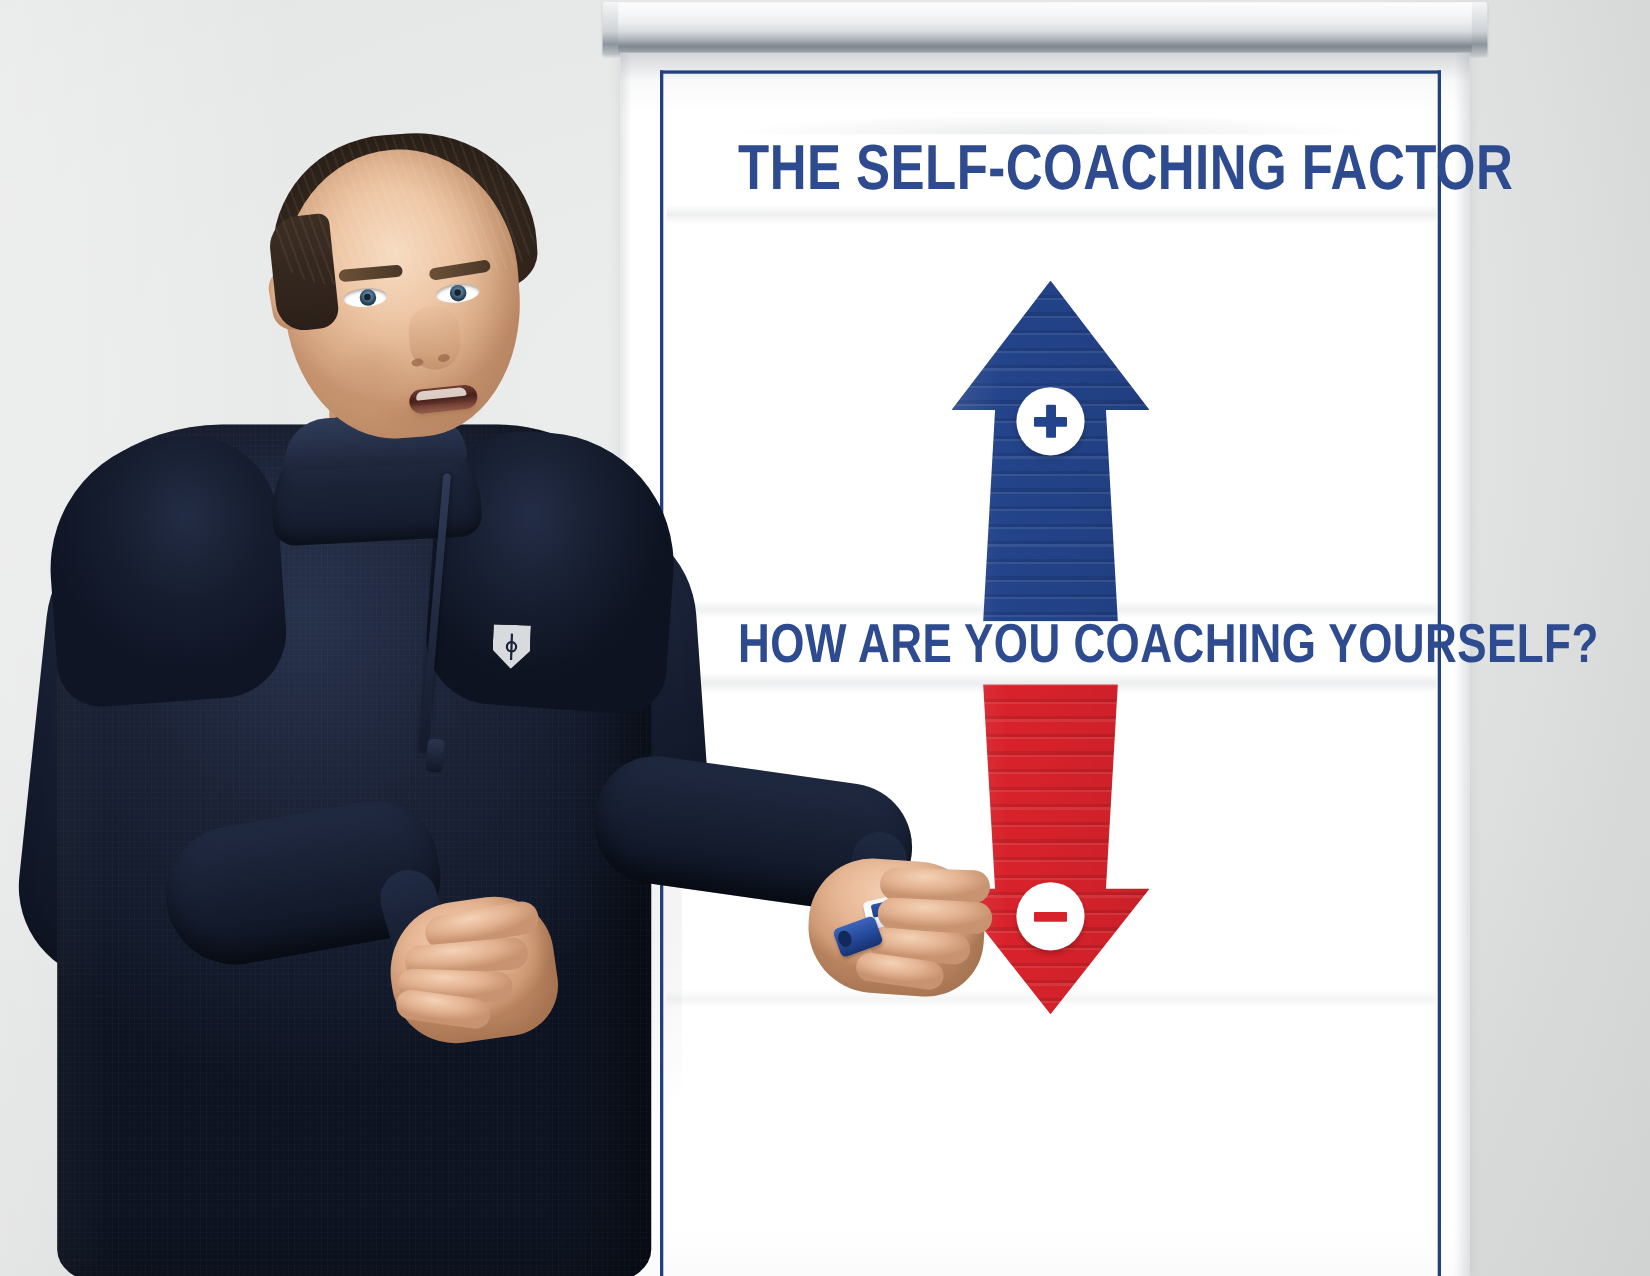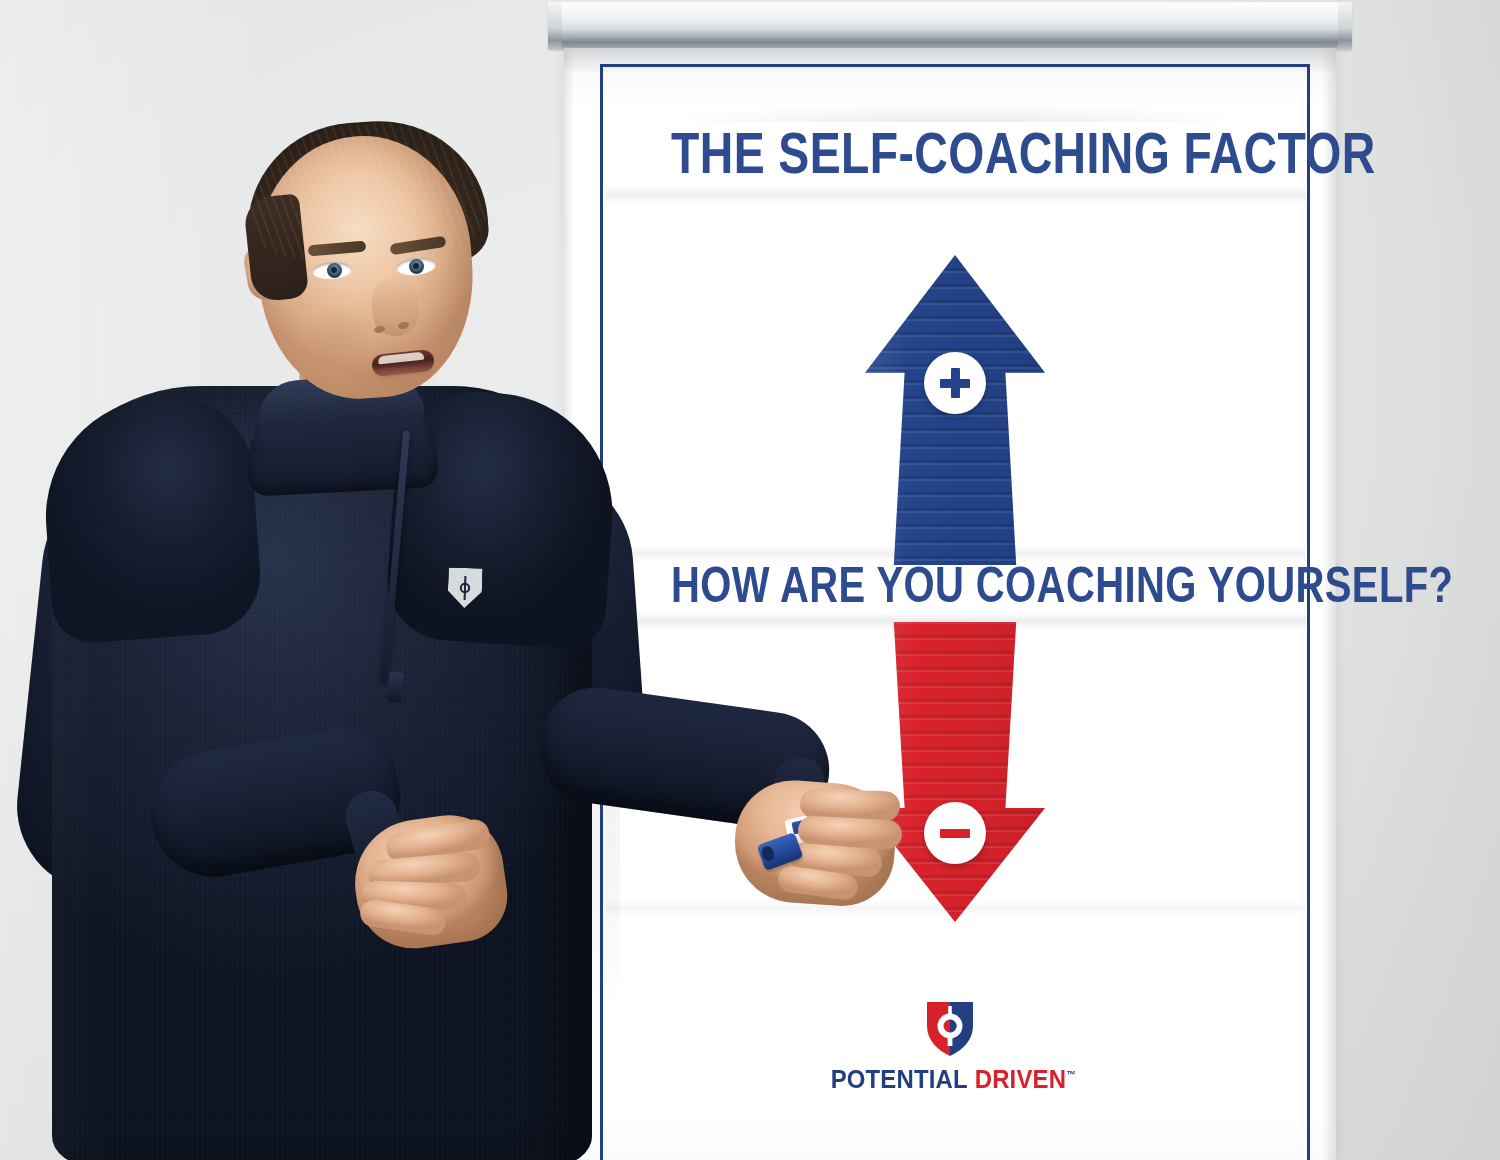--- a/index.html
+++ b/index.html
@@ -457,36 +457,20 @@
 
       <div class="badge badge-minus">
         <div class="sign sign-minus">
           <div class="bar-h"></div>
         </div>
       </div>
     </div>
 
     <div class="headline headline-sub">HOW ARE YOU COACHING YOURSELF?</div>
 
-    <div class="logo">
-      <div class="logo-shield">
-        <svg viewBox="0 0 54 58" width="54" height="58" aria-hidden="true">
-          <path d="M4 2 H27 V56 C14 50 4 40 4 26 Z" fill="#d8222b"></path>
-          <path d="M50 2 H27 V56 C40 50 50 40 50 26 Z" fill="#22407f"></path>
-          <circle cx="27" cy="26" r="12.5" fill="#ffffff"></circle>
-          <circle cx="27" cy="26" r="6.5" fill="#d8222b"></circle>
-          <path d="M27 19.5 A6.5 6.5 0 0 1 27 32.5 Z" fill="#22407f"></path>
-          <rect x="24.6" y="34" width="4.8" height="12" fill="#ffffff"></rect>
-          <rect x="25.2" y="6" width="3.6" height="10" fill="#ffffff"></rect>
-        </svg>
-      </div>
-      <div class="logo-word">
-        <span class="w1">POTENTIAL</span><span>&nbsp;</span><span class="w2">DRIVEN</span><span class="tm">™</span>
-      </div>
-    </div>
   </div>
 
   <div class="person">
     <div class="body-shadow"></div>
 
     <div class="trousers"></div>
 
     <div class="arm-right"></div>
     <div class="arm-left"></div>
 

